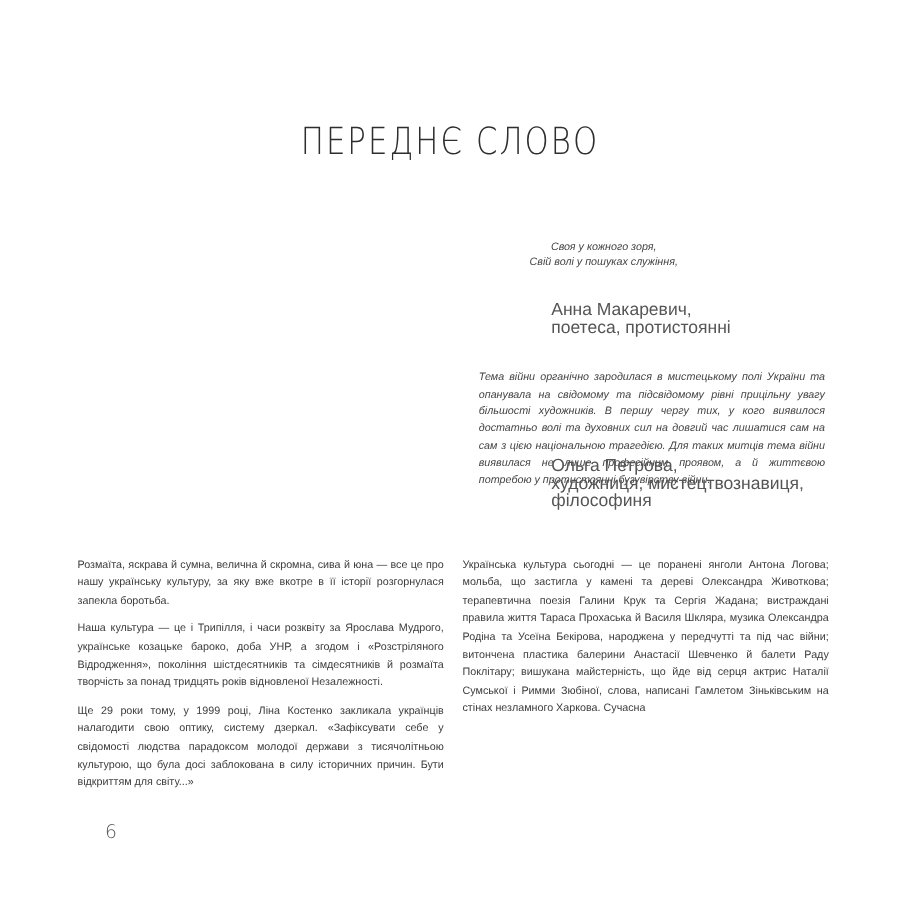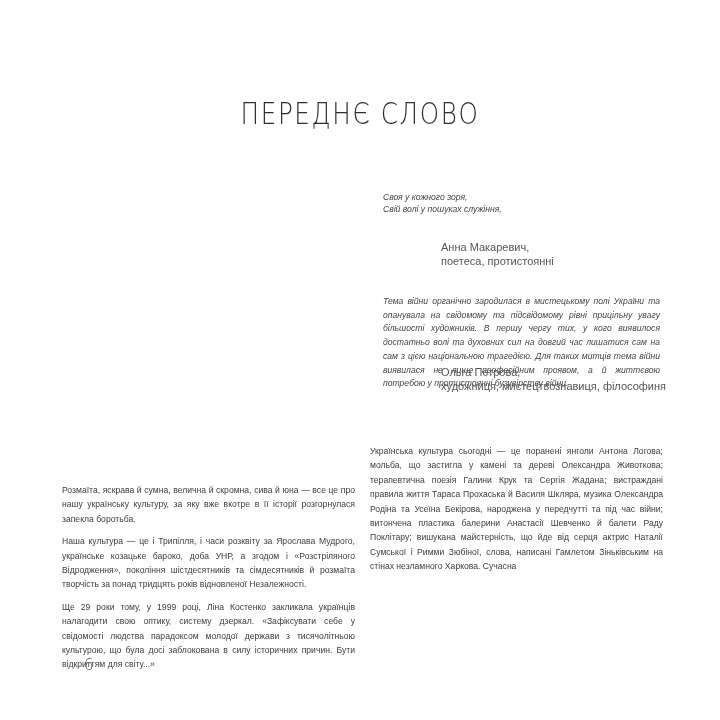--- a/index.html
+++ b/index.html
@@ -1,26 +1,26 @@
 <!DOCTYPE html>
 <html><head>
 <meta charset="utf-8">
 <style>
   html, body { margin: 0; padding: 0; background: #ffffff; }
   body { width: 720px; height: 720px; position: relative; overflow: hidden; font-family: "Liberation Sans", sans-serif; color: #3a3a3a; }
   .title { position: absolute; top: 96px; left: 0; width: 720px; text-align: center; font-family: "DejaVu Sans", sans-serif; font-weight: 200; font-size: 30px; letter-spacing: 2px; color: #2e2e2e; transform: scaleX(0.82); transform-origin: center; }
-  .epi { position: absolute; font-style: italic; font-size: 8.6px; line-height: 12px; color: #444; }
+  .epi { position: absolute; font-style: italic; font-size: 8.6px; line-height: 12px; color: #444; text-align: center; }
   .epi1 { left: 383px; top: 191px; width: 200px; }
-  .attr { position: absolute; font-size: 11px; line-height: 14px; color: #555; }
+  .attr { position: absolute; font-size: 14px; line-height: 14px; color: #555; }
   .attr1 { left: 441px; top: 240px; }
   .epi2 { left: 383px; top: 295px; width: 277px; text-align: justify; text-align-last: left; line-height: 13.7px; }
   .attr2 { left: 441px; top: 365px; }
   .col { position: absolute; top: 444px; width: 293px; font-size: 8.6px; line-height: 14.4px; color: #3c3c3c; text-align: justify; }
   .col p { margin: 0 0 8px 0; }
-  .col-left { left: 62px; margin-top: 39px; }
+  .col-left { left: 62px; }
   .col-right { left: 370px; }
   .page-num { position: absolute; left: 84px; top: 656px; font-size: 15px; color: #555; font-family: "DejaVu Sans", sans-serif; font-weight: 300; }
 </style>
 </head>
 <body>
 
 <div class="title">ПЕРЕДНЄ СЛОВО</div>
 
 <div class="epi epi1">
   <div>Своя у кожного зоря,</div>

